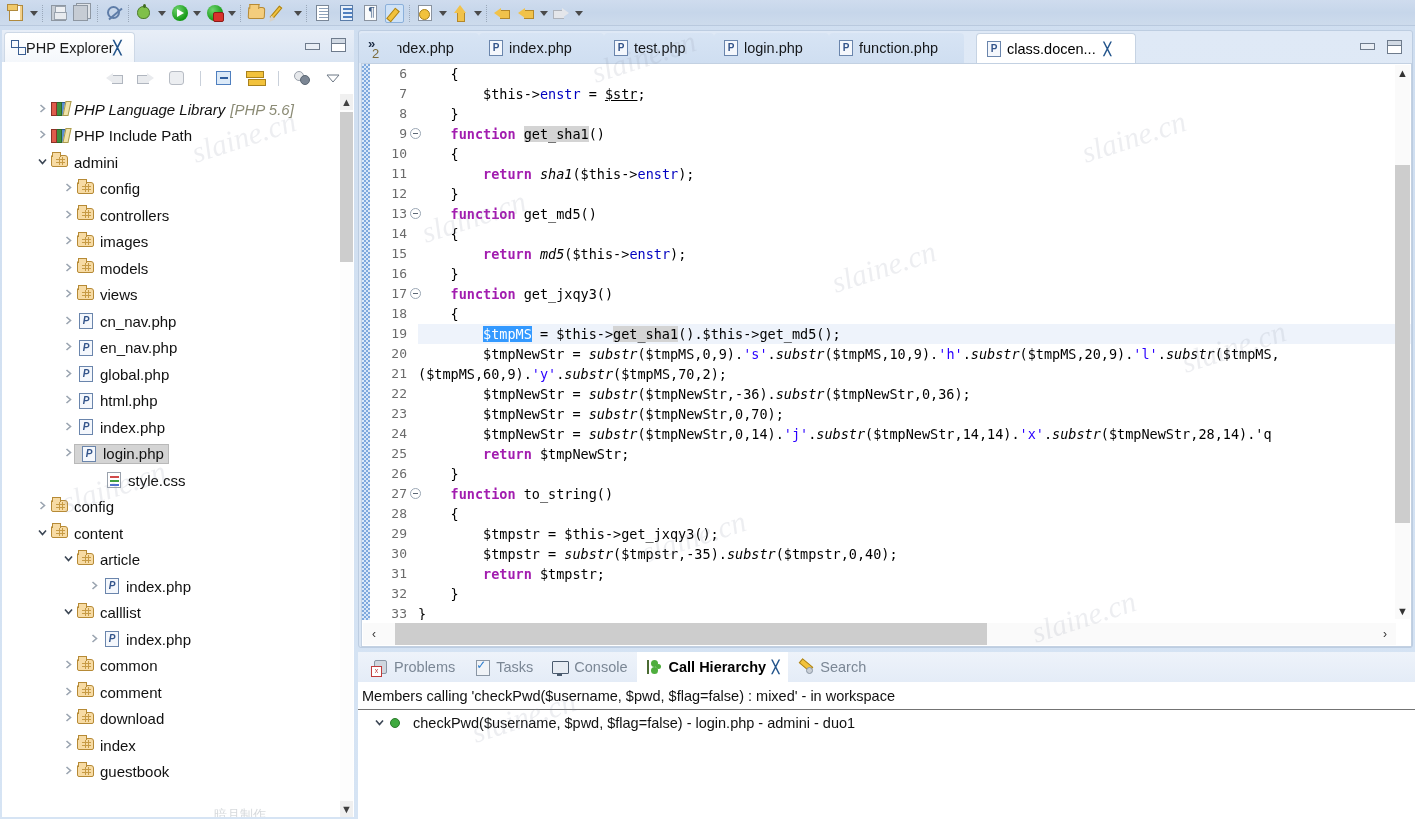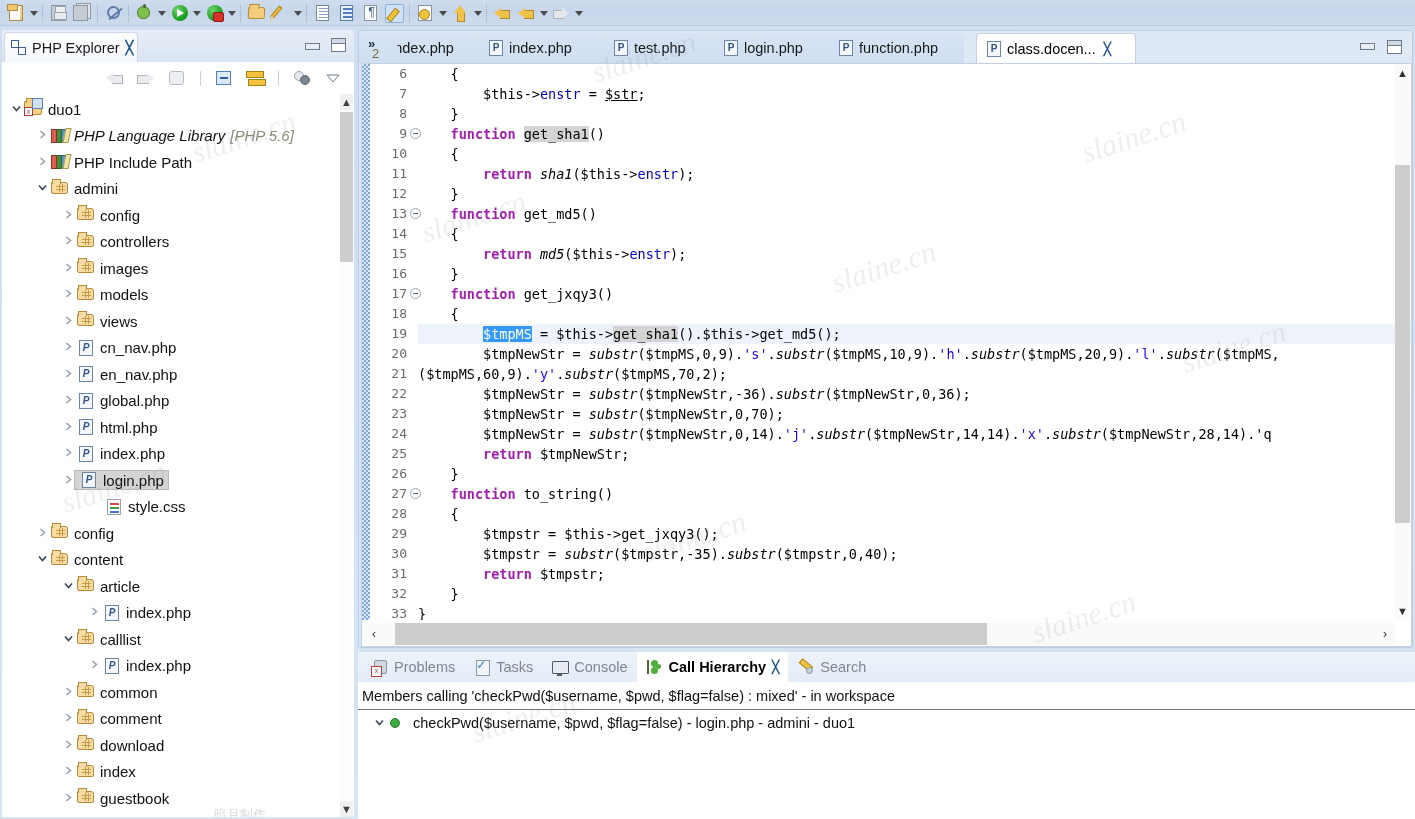--- a/index.html
+++ b/index.html
@@ -83,22 +83,22 @@
   
   #left-panel {
     position:absolute; left:2px; top:30px; width:352px; height:787px;
     background:#fff;
   }
   #left-tabbar {
     position:relative; height:32px; width:352px;
     background: linear-gradient(180deg,#e8eef7 0%, #dae5f3 100%);
   }
   #left-tab {
-    position:absolute; left:2px; top:2px; height:30px; padding:0 4px 0 6px;
-    display:flex; align-items:center; gap:6px;
+    position:absolute; left:2px; top:2px; height:30px; padding:0 13px 0 6px;
+    display:flex; align-items:center; 
     background:linear-gradient(180deg,#ffffff 0%,#f4f7fb 100%);
     border-top-left-radius:4px; border-top-right-radius:4px;
     border:1px solid #cdd8e6; border-bottom:none;
   }
   #left-tab .ttl { font-size:14.5px; color:#1b1b1b; }
   .viewmenu-x { font-size:13px; color:#24558c; font-weight:bold; }
   .tree-icon-explorer{width:15px;height:15px;position:relative;}
   .tree-icon-explorer::before{content:"";position:absolute;left:0;top:0;width:6px;height:6px;border:1.5px solid #3a5e92;}
   .tree-icon-explorer::after{content:"";position:absolute;left:7px;top:7px;width:6px;height:6px;border:1.5px solid #3a5e92;}
   .panel-btns { position:absolute; right:8px; top:8px; display:flex; gap:13px; align-items:center;}
@@ -378,35 +378,20 @@
       <span class="lt-btn">
         <svg width="22" height="22" viewBox="0 0 22 22">
             <polygon points="5,8 17,8 11,15" fill="#ffffff" stroke="#6d7885" stroke-width="1"></polygon>
           </svg>
       </span>
     </div>
 
     <div id="tree">
 
       <div id="tree-rows">
-          <div class="tree-row" style="padding-left: 6px;">
-            <span class="twisty open"><svg width="11" height="11" viewBox="0 0 11 11">
-                <polyline points="2,3.5 5.5,7.5 9,3.5" fill="none" stroke="#3b4654" stroke-width="1.6"></polyline>
-              </svg></span>
-            <span class="selwrap">
-              <span class="tlabel-wrap selwrap">
-                <span class="ticon">
-                  <i class="ti-project">
-                    <i class="ti-proj-err">x</i>
-                  </i>
-                </span>
-                <span class="tlabel">duo1</span>
-              </span>
-            </span>
-          </div>
           <div class="tree-row" style="padding-left: 32px; font-style: italic;">
             <span class="twisty closed"><svg width="11" height="11" viewBox="0 0 11 11">
                 <polyline points="3.5,2 7.5,5.5 3.5,9" fill="none" stroke="#9aa4b0" stroke-width="1.6"></polyline>
               </svg></span>
             <span class="selwrap">
               <span class="tlabel-wrap selwrap">
                 <span class="ticon">
                   <i class="ti-lib"></i>
                 </span>
                 <span class="tlabel">PHP Language Library</span>

